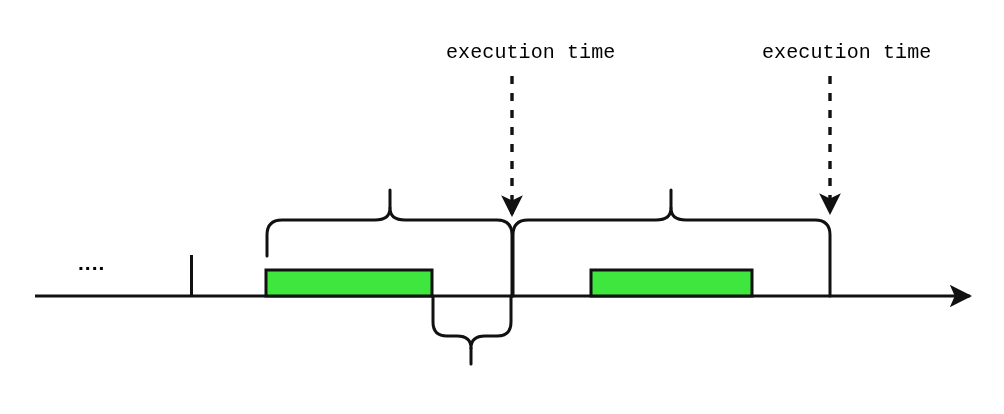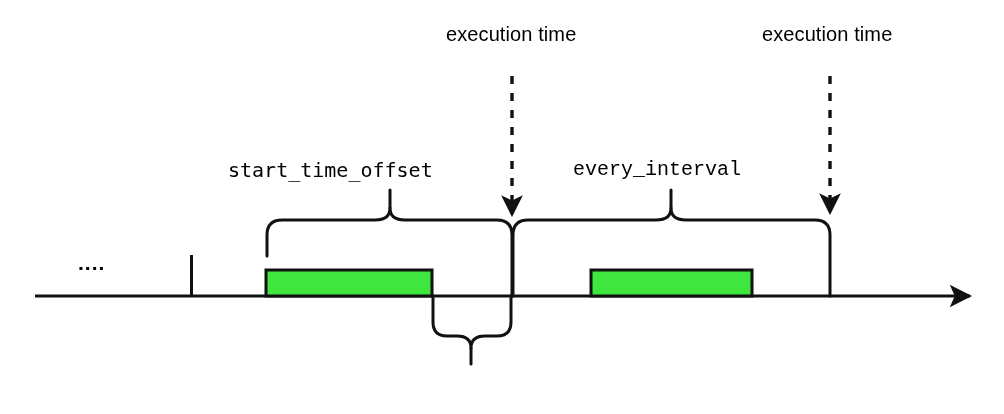--- a/index.html
+++ b/index.html
@@ -27,23 +27,24 @@
     height: 414px;
     display: block;
   }
   .label {
     position: absolute;
     white-space: pre;
     line-height: 1;
     color: #000000;
   }
   .label-sans {
-    font-family: Liberation Sans, sans-serif;
+    font-family: Liberation Mono, monospace;
     font-size: 20px;
     letter-spacing: 0.1px;
+    margin-top: 19px;
   }
   .label-mono-sans {
     font-family: "DejaVu Sans Mono", monospace;
     font-size: 20px;
   }
   .label-mono-serif {
     font-family: "Liberation Mono", monospace;
     font-size: 20px;
   }
   .label-ellipsis {
@@ -121,18 +122,16 @@
     <line x1="471" y1="348" x2="471" y2="364" stroke="#111111" stroke-width="3" stroke-linecap="round"></line>
 
   </svg>
 
   <div class="label label-ellipsis" style="left:78px; top:252px;">....</div>
 
   <div class="label label-sans" style="left:446px; top:24px;">execution time</div>
 
   <div class="label label-sans" style="left:762px; top:24px;">execution time</div>
 
-  <div class="label label-mono-sans" style="left:228px; top:160px;">start_time_offset</div>
 
-  <div class="label label-mono-serif" style="left:573px; top:160px;">every_interval</div>
 
 
 </div>
 
 </body></html>

